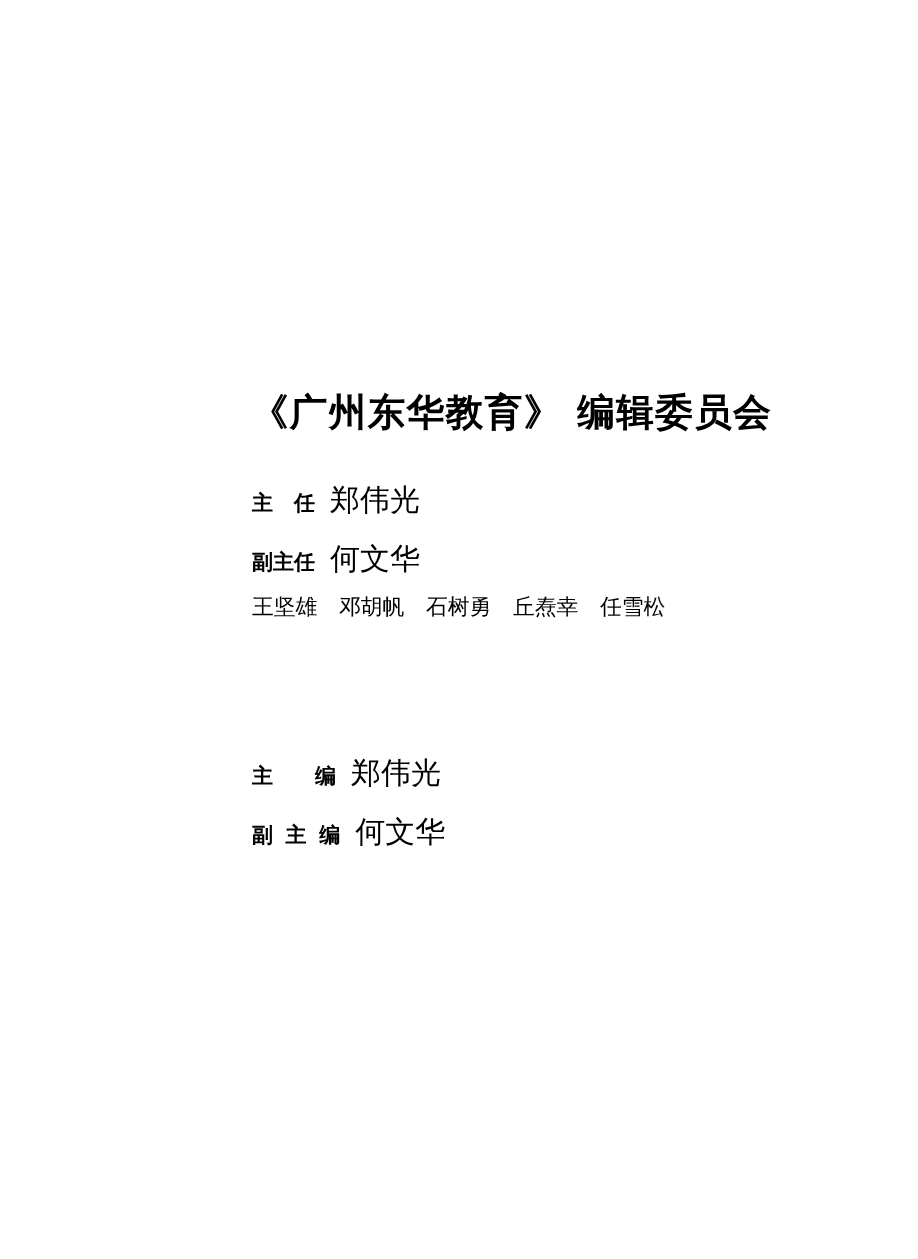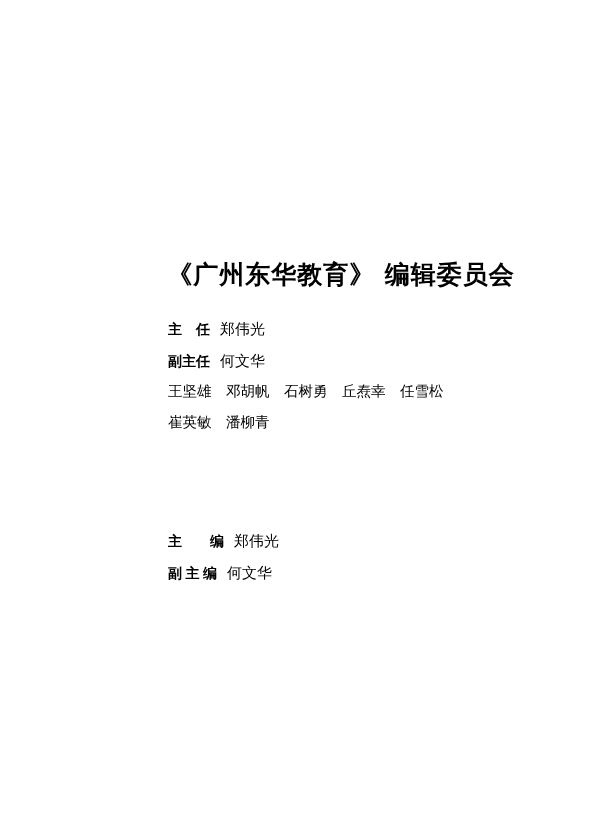--- a/index.html
+++ b/index.html
@@ -34,49 +34,49 @@
   }
   .block {
     position: absolute;
     left: 168px;
     width: 400px;
   }
   .block-a {
     top: 318px;
   }
   .block-b {
-    top: 530px;
+    top: 500px;
   }
   .row {
     display: flex;
     align-items: baseline;
     margin-bottom: 9px;
     font-size: 14.5px;
     line-height: 1.5;
   }
   .row-label {
     font-weight: bold;
-    font-family: Liberation Serif, serif;
+    font-family: Liberation Mono, monospace;
     white-space: pre;
     flex: 0 0 auto;
     font-size: 14px;
   }
   .row-value {
     margin-left: 10px;
     white-space: pre;
     font-family: "DejaVu Serif", "Liberation Serif", serif;
-    font-size: 15px;
+    font-size: 20px;
   }
   .names-line {
     font-size: 14.5px;
     line-height: 1.5;
     margin-bottom: 9px;
     white-space: pre;
     padding-left: 0px;
-    font-family: Liberation Serif, serif;
+    font-family: Liberation Mono, monospace;
   }
   .names-wrap {
     margin-top: 2px;
   }
 </style>
 </head>
 <body>
 
 <div class="page">
 
@@ -90,21 +90,20 @@
     </div>
 
     <div class="row">
       <span class="row-label">副主任</span>
       <span class="row-value">何文华</span>
     </div>
 
 
     <div class="names-wrap">
       <div class="names-line">王坚雄　邓胡帆　石树勇　丘焘幸　任雪松</div>
-      <div class="names-line">崔英敏　潘柳青</div>
     </div>
 
   </div>
 
   <div class="block block-b">
 
     <div class="row">
       <span class="row-label">主　　编</span>
       <span class="row-value">郑伟光</span>
     </div>

